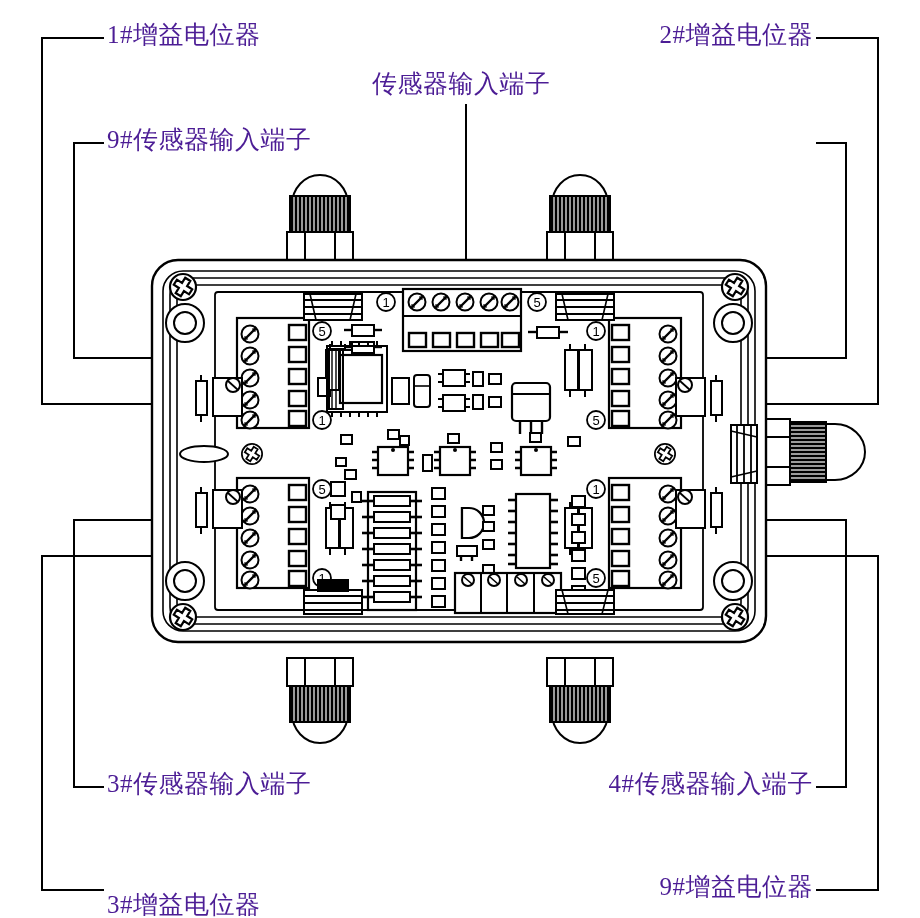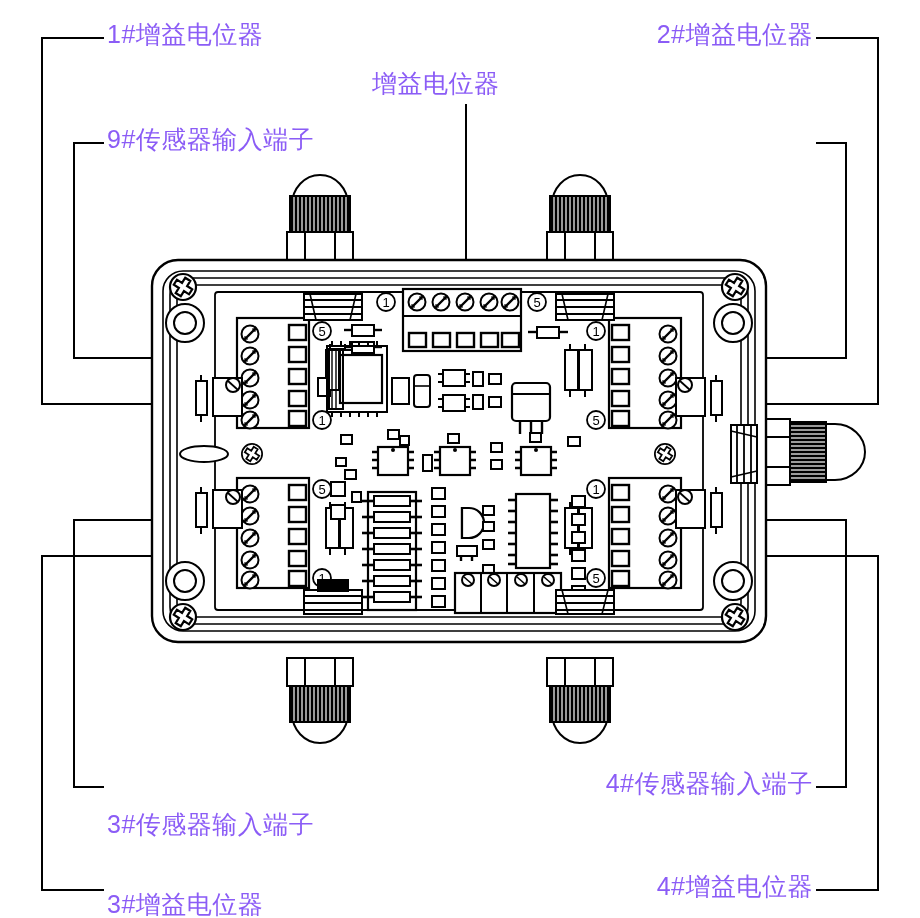--- a/index.html
+++ b/index.html
@@ -5,24 +5,24 @@
   html,body{margin:0;padding:0;background:#ffffff;}
   body{
     width:920px;height:918px;overflow:hidden;
     font-family:"Liberation Sans","DejaVu Sans",sans-serif;
     color:#000;
   }
   #stage{position:relative;width:920px;height:918px;background:#fff;}
   svg#diagram{position:absolute;left:0;top:0;width:920px;height:918px;display:block;}
   .lbl{
     position:absolute;
-    font-family:Liberation Sans, sans-serif;
+    font-family:Liberation Serif, serif;
     font-size:25px;
     line-height:1;
-    color:#8b5cf6;
+    color:#4c1d95;
     white-space:nowrap;
     letter-spacing:0.5px;
   }
   .lbl.r{text-align:center;}
 </style>
 </head>
 <body>
 
 <div id="stage">
 
@@ -608,26 +608,26 @@
         <path d="M 731,431 L 757,437 M 731,477 L 757,471" stroke="#000" stroke-width="1.6"></path>
       </g>
 
     </g>
   </svg>
 
   <div class="lbl" style="left:107px;top:22px;">1#增益电位器</div>
 
   <div class="lbl" style="left:107px;top:127px;">9#传感器输入端子</div>
 
-  <div class="lbl" style="left:372px;top:71px;">增益电位器</div>
+  <div class="lbl" style="left:372px;top:71px;">传感器输入端子</div>
 
   <div class="lbl r" style="right:107px;top:22px;">2#增益电位器</div>
 
 
-  <div class="lbl" style="left:107px;top:812px;">3#传感器输入端子</div>
+  <div class="lbl" style="left:107px;top:771px;">3#传感器输入端子</div>
 
   <div class="lbl" style="left:107px;top:892px;">3#增益电位器</div>
 
   <div class="lbl r" style="right:107px;top:771px;">4#传感器输入端子</div>
 
-  <div class="lbl r" style="right:107px;top:874px;">4#增益电位器</div>
+  <div class="lbl r" style="right:107px;top:874px;">9#增益电位器</div>
 
 </div>
 
 </body></html>

